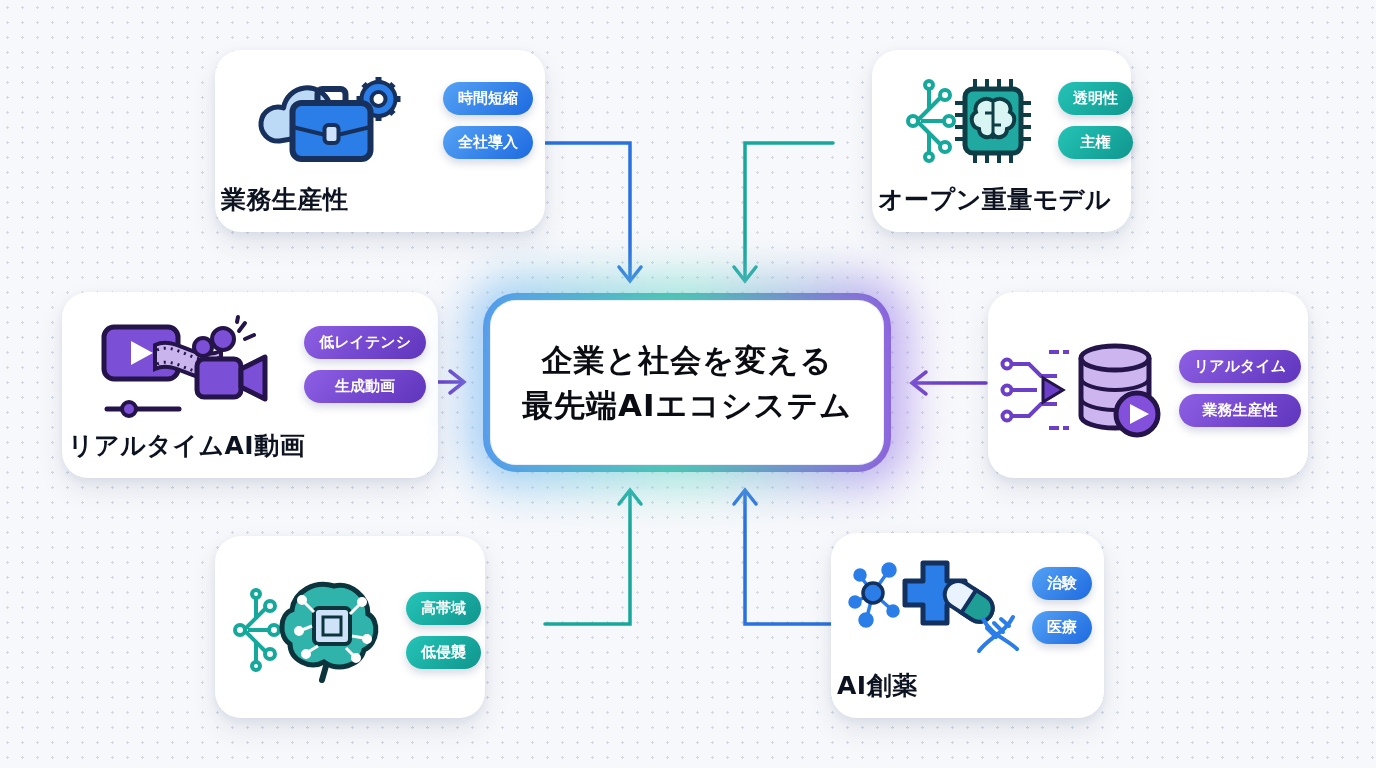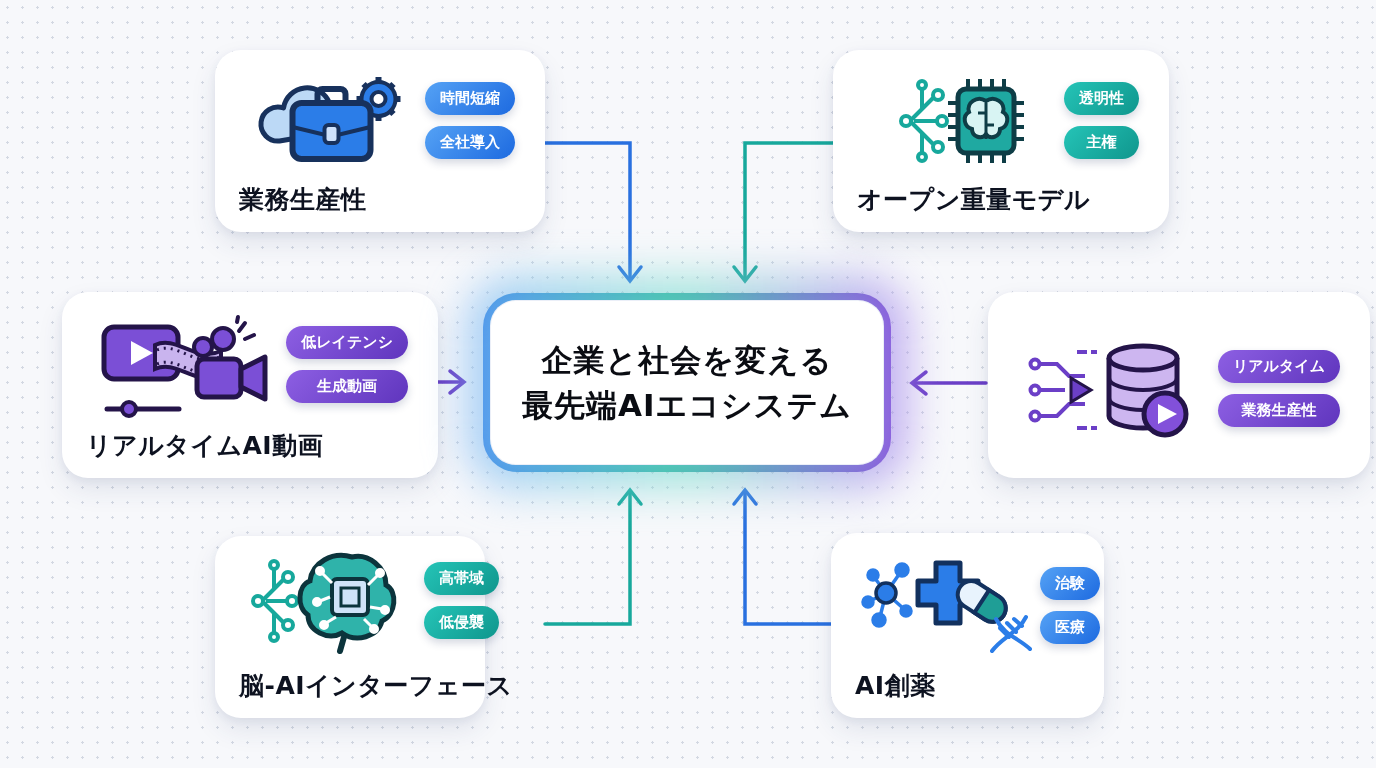--- a/index.html
+++ b/index.html
@@ -14,43 +14,43 @@
     background-color:#f7f8fb;
     background-image:radial-gradient(#d3d8e2 1.3px, transparent 1.4px);
     background-size:15px 15px;
   }
   .connector-layer{position:absolute;inset:0;z-index:1;}
   .card{
     position:absolute;z-index:2;
     background:#ffffff;border-radius:26px;
     box-shadow:0 12px 26px rgba(40,60,110,.10),0 3px 8px rgba(40,60,110,.07);
     display:flex;flex-direction:column;
-    padding:16px 24px 10px;box-sizing:border-box;
+    padding:16px 6px 10px;box-sizing:border-box;
   }
   .card-top{display:flex;align-items:center;flex:1;min-height:0;}
   .icon-wrap{flex:1;display:flex;justify-content:center;align-items:center;}
   .badge-col{display:flex;flex-direction:column;gap:11px;margin-right:6px;align-items:stretch;}
   .badge{
     color:#fff;font-weight:bold;font-size:15px;line-height:1;
     padding:9px 15px;border-radius:18px;text-align:center;white-space:nowrap;
     box-shadow:0 4px 8px rgba(20,40,90,.18);
   }
   .badge.blue{background:linear-gradient(135deg,#55a2f5 0%,#1d6ae0 100%);}
   .badge.teal{background:linear-gradient(135deg,#25c4b7 0%,#0f968d 100%);}
   .badge.purple{background:linear-gradient(135deg,#8d5fe3 0%,#5f35bd 100%);}
   .card-title{
     text-align:left;font-size:25px;font-weight:800;color:#0d1220;
     padding:8px 0 6px;letter-spacing:.5px;white-space:nowrap;
   }
   .card-title.small{font-size:23px;}
 
   .card-tl{left:215px;top:50px;width:330px;height:182px;}
-  .card-tr{left:833px;top:50px;width:336px;height:182px;}
+  .card-tr{left:872px;top:50px;width:259px;height:182px;}
   .card-ml{left:62px;top:292px;width:376px;height:186px;}
-  .card-mr{left:988px;top:292px;width:382px;height:186px;}
+  .card-mr{left:988px;top:292px;width:320px;height:186px;}
   .card-bl{left:215px;top:536px;width:270px;height:182px;gap:12px;}
   .card-br{left:831px;top:533px;width:273px;height:185px;}
 
   .center-node{
     position:absolute;z-index:3;
     left:483px;top:293px;width:408px;height:179px;
     border-radius:34px;padding:7px;box-sizing:border-box;
     background:linear-gradient(90deg,#2e7ee5 0%,#2aae9e 45%,#7440cf 100%);
   }
   .center-node::before{
@@ -279,21 +279,20 @@
             <circle cx="141" cy="65" r="3.5" fill="#ffffff"></circle>
             <circle cx="130" cy="84" r="3.5" fill="#ffffff"></circle>
           </g>
         </svg>
       </div>
       <div class="badge-col">
         <span class="badge teal">高帯域</span>
         <span class="badge teal">低侵襲</span>
       </div>
     </div>
-    <div class="card-title">脳-AIインターフェース</div>
   </div>
 
   <div class="card card-br">
     <div class="card-top">
       <div class="icon-wrap">
         <svg width="185" height="112" viewBox="0 0 175 112">
           <g stroke="#2b7de8" stroke-width="3.5" fill="#2b7de8">
             <line x1="26" y1="44" x2="14" y2="28"></line>
               <line x1="26" y1="44" x2="40" y2="24"></line>
             <line x1="26" y1="44" x2="10" y2="52"></line>

